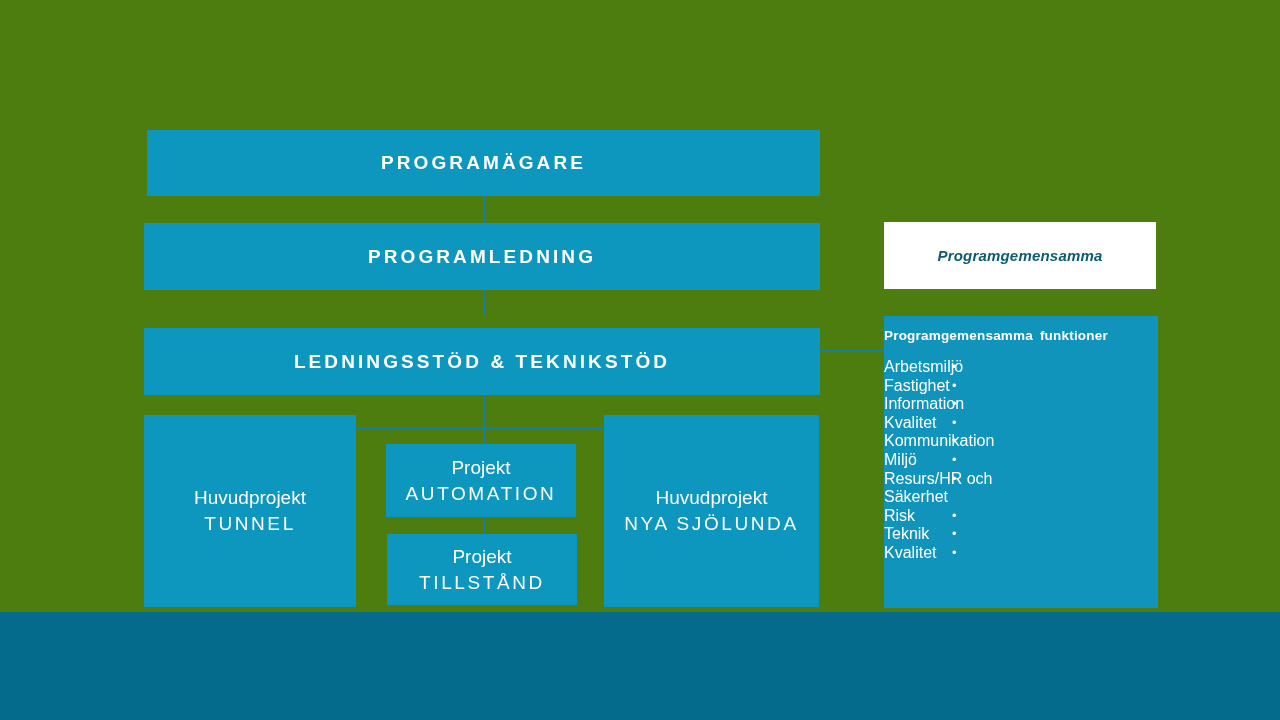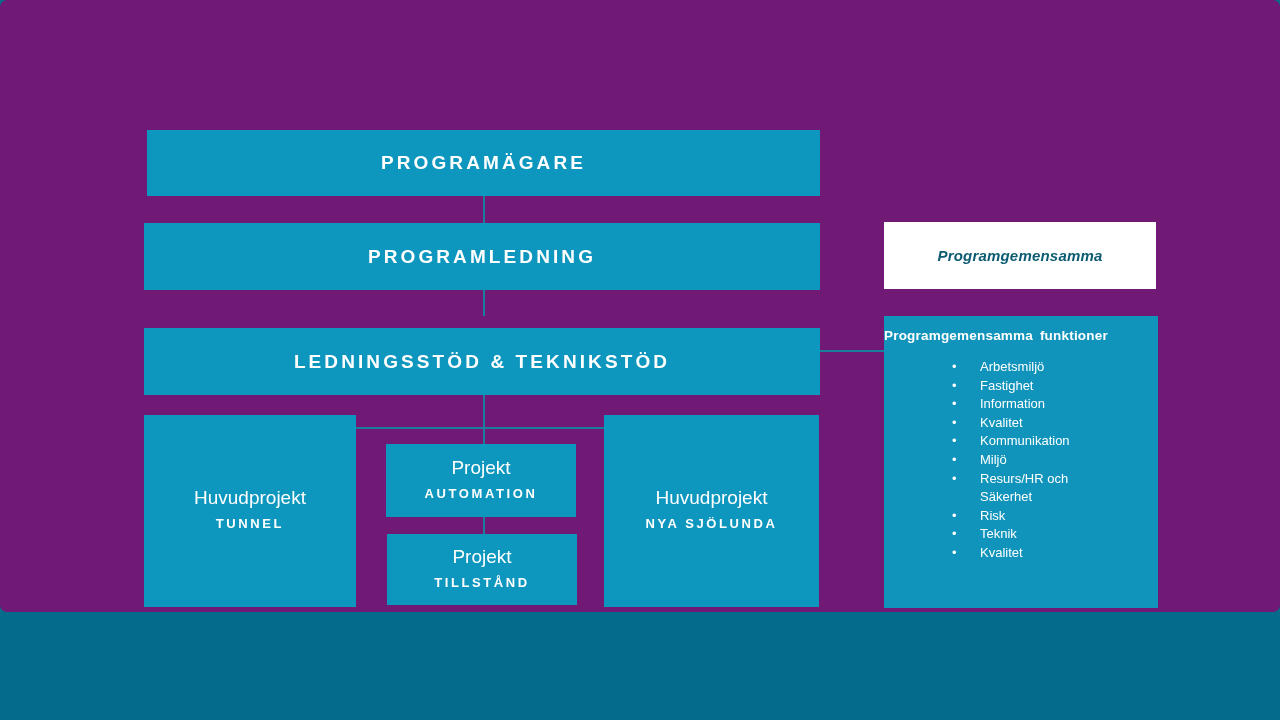--- a/index.html
+++ b/index.html
@@ -10,22 +10,21 @@
     width: 1280px;
     height: 720px;
     background: #046b8c;
     font-family: "Liberation Sans", sans-serif;
     overflow: hidden;
   }
   #canvas {
     position: relative;
     width: 1280px;
     height: 612px;
-    background: #701a75;
-    border-radius: 7px;
+    background: #4d7c0f;
   }
 
   
   .box {
     position: absolute;
     background: #0d96be;
     display: flex;
     flex-direction: column;
     align-items: center;
     justify-content: center;
@@ -45,22 +44,22 @@
   #box-ledningsstod  { left:144px; top:328px;  width:676px; height:67px; }
 
   
   .proj-sub {
     font-size: 19px;
     font-weight: normal;
     letter-spacing: 0px;
     line-height: 25px;
   }
   .proj-main {
-    font-size: 13px;
-    font-weight: bold;
+    font-size: 19px;
+    font-weight: normal;
     letter-spacing: 2.6px;
     line-height: 27px;
   }
   #box-tunnel       { left:144px; top:415px; width:212px; height:192px; }
   #box-automation   { left:386px; top:444px; width:190px; height:73px; }
   #box-tillstand    { left:387px; top:534px; width:190px; height:71px; }
   #box-sjolunda     { left:604px; top:415px; width:215px; height:192px; }
 
   
   .conn {
@@ -109,23 +108,22 @@
   #funktioner-list {
     position: absolute;
     left: 0; top: 42px;
     width: 100%;
     list-style: none;
     margin: 0;
     padding: 0;
   }
   #funktioner-list li {
     position: relative;
-    font-size: 13px;
+    font-size: 16px;
     line-height: 18.6px;
-    padding-left: 96px;
     color: #ffffff;
     white-space: pre-line;
   }
   #funktioner-list li::before {
     content: "\2022";
     position: absolute;
     left: 68px;
     top: 0;
     font-size: 13px;
     line-height: 18.6px;

